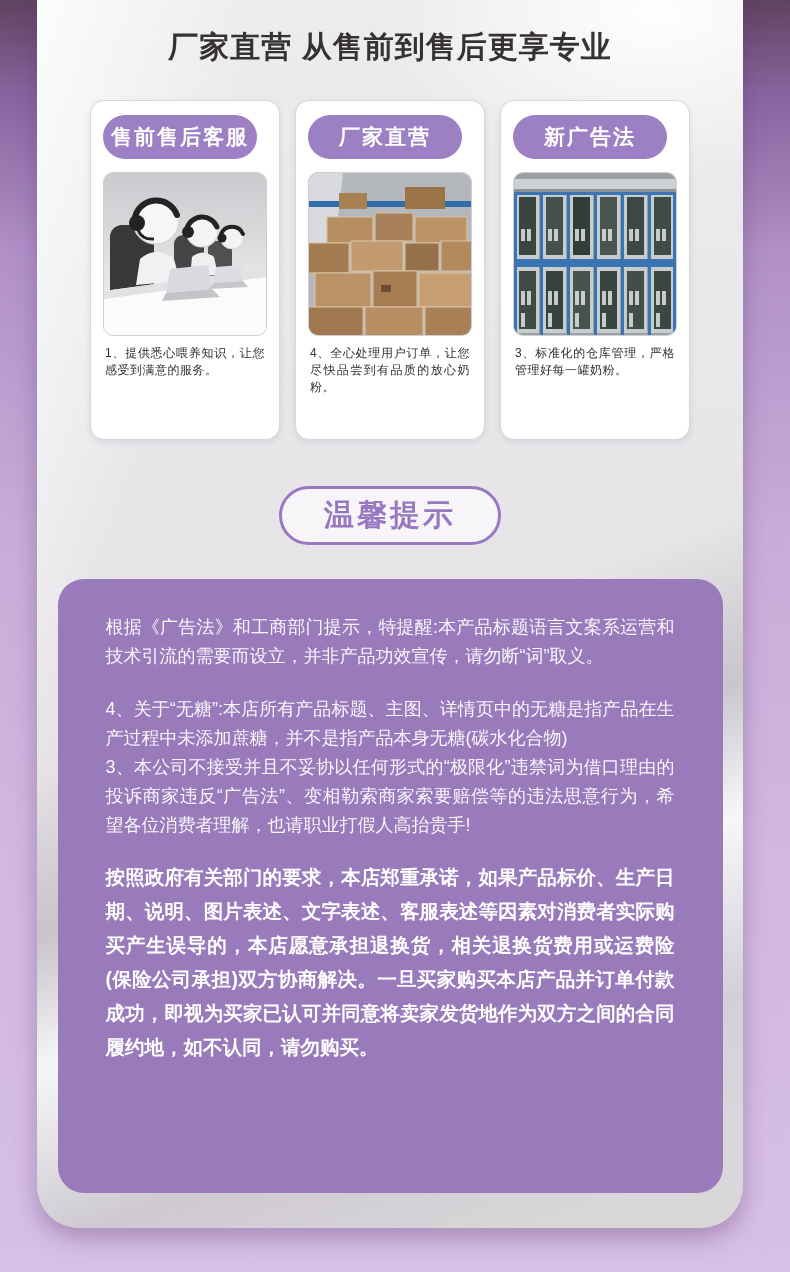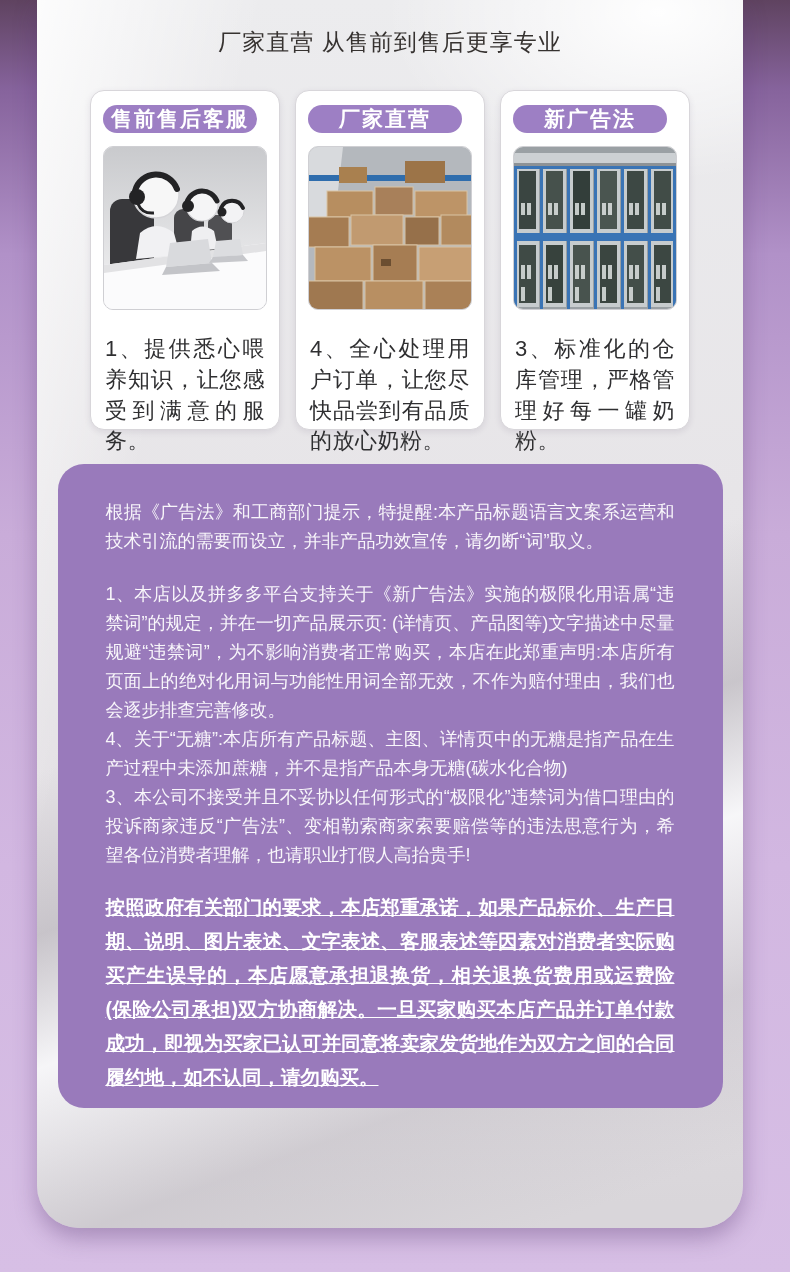--- a/index.html
+++ b/index.html
@@ -14,21 +14,21 @@
     border-radius:0 0 42px 42px;
     background:
       radial-gradient(ellipse 420px 260px at 88% 1%, rgba(255,255,255,0.95), rgba(255,255,255,0) 65%),
       linear-gradient(105deg, rgba(255,255,255,0.85) 0%, rgba(255,255,255,0) 22%),
       linear-gradient(160deg, rgba(167,162,170,0) 52%, rgba(167,162,170,0.45) 63%, rgba(250,250,252,0.85) 72%, rgba(186,181,189,0.35) 84%, rgba(222,219,224,0) 95%),
       linear-gradient(180deg,#ececee 0%,#e7e5e8 40%,#e3e0e4 75%,#d9d6da 98%);
     box-shadow:0 10px 22px rgba(80,50,105,0.35);
   }
   .page-title{
     margin:0;padding-top:27px;text-align:center;
-    font-size:23px;font-weight:normal;letter-spacing:1px;color:var(--title-ink,#363230);
+    font-size:30px;font-weight:bold;letter-spacing:1px;color:var(--title-ink,#363230);
   }
   .cards{
     display:flex;justify-content:center;gap:15px;margin-top:32px;
   }
   .card{
     width:190px;height:340px;box-sizing:border-box;background:#fff;
     border:1px solid #d8d6da;border-radius:14px;padding:12px 12px 0 12px;
     box-shadow:0 2px 6px rgba(60,40,80,0.10);
     display:flex;flex-direction:column;align-items:flex-start;
   }
@@ -37,22 +37,22 @@
     background:var(--pill-purple,#9d7fc4);
     color:#fff;font-size:21px;font-weight:bold;letter-spacing:2px;
     display:flex;align-items:center;justify-content:center;
   }
   .photo{
     margin-top:13px;width:162px;height:162px;border-radius:10px;
     border:1px solid #cfcfd3;overflow:hidden;background:#e9e9eb;flex:none;
   }
   .photo svg{display:block;}
   .card-desc{
-    margin:24px 2px 0 2px;align-self:stretch;
-    font-size:22px;line-height:1.4;color:var(--card-ink,#2f2f31);
+    margin:9px 2px 0 2px;align-self:stretch;
+    font-size:12px;line-height:1.4;color:var(--card-ink,#2f2f31);
     text-align:justify;letter-spacing:0.5px;
   }
   .tip-badge{
     margin:46px auto 0 auto;width:fit-content;height:53px;
     padding:0 42px;border:3.5px solid var(--badge-purple,#9878c0);border-radius:32px;
     background:#f7f5f8;display:flex;align-items:center;justify-content:center;
   }
   .tip-badge span{
     font-size:30px;font-weight:bold;letter-spacing:3px;color:var(--badge-purple,#9878c0);
   }
@@ -61,21 +61,21 @@
     background:var(--accent-purple,#997abb);border-radius:26px;
     padding:34px 48px 14px 48px;
   }
   .notice-box p{
     margin:0;color:rgba(255,255,255,0.93);
     font-size:18px;line-height:29px;text-align:justify;
   }
   .notice-intro{margin-bottom:24px !important;}
   .notice-commitment{
     margin-top:20px !important;color:#ffffff !important;
-    font-weight:bold;font-size:19.5px !important;line-height:34px !important;text-decoration:underline;
+    font-weight:bold;font-size:19.5px !important;line-height:34px !important;
   }
 </style>
 </head>
 <body>
 
 <div class="stage">
   <div class="silk-panel">
 
     <h1 class="page-title">厂家直营 从售前到售后更享专业</h1>
 
@@ -241,23 +241,25 @@
                 <rect x="159" y="19" width="3" height="143"></rect>
               </g>
             </g>
           </svg>
         </div>
         <p class="card-desc">3、标准化的仓库管理，严格管理好每一罐奶粉。</p>
       </div>
 
     </div>
 
+    <div class="tip-badge">
+      <span>温馨提示</span>
+    </div>
 
     <div class="notice-box">
       <p class="notice-intro">根据《广告法》和工商部门提示，特提醒:本产品标题语言文案系运营和技术引流的需要而设立，并非产品功效宣传，请勿断“词”取义。</p>
-      <p class="notice-item">1、本店以及拼多多平台支持关于《新广告法》实施的极限化用语属“违禁词”的规定，并在一切产品展示页: (详情页、产品图等)文字描述中尽量规避“违禁词”，为不影响消费者正常购买，本店在此郑重声明:本店所有页面上的绝对化用词与功能性用词全部无效，不作为赔付理由，我们也会逐步排查完善修改。</p>
       <p class="notice-item">4、关于“无糖”:本店所有产品标题、主图、详情页中的无糖是指产品在生产过程中未添加蔗糖，并不是指产品本身无糖(碳水化合物)</p>
       <p class="notice-item">3、本公司不接受并且不妥协以任何形式的“极限化”违禁词为借口理由的投诉商家违反“广告法”、变相勒索商家索要赔偿等的违法思意行为，希望各位消费者理解，也请职业打假人高抬贵手!</p>
       <p class="notice-commitment">按照政府有关部门的要求，本店郑重承诺，如果产品标价、生产日期、说明、图片表述、文字表述、客服表述等因素对消费者实际购买产生误导的，本店愿意承担退换货，相关退换货费用或运费险(保险公司承担)双方协商解决。一旦买家购买本店产品并订单付款成功，即视为买家已认可并同意将卖家发货地作为双方之间的合同履约地，如不认同，请勿购买。</p>
     </div>
 
   </div>
 </div>
 
 </body></html>

